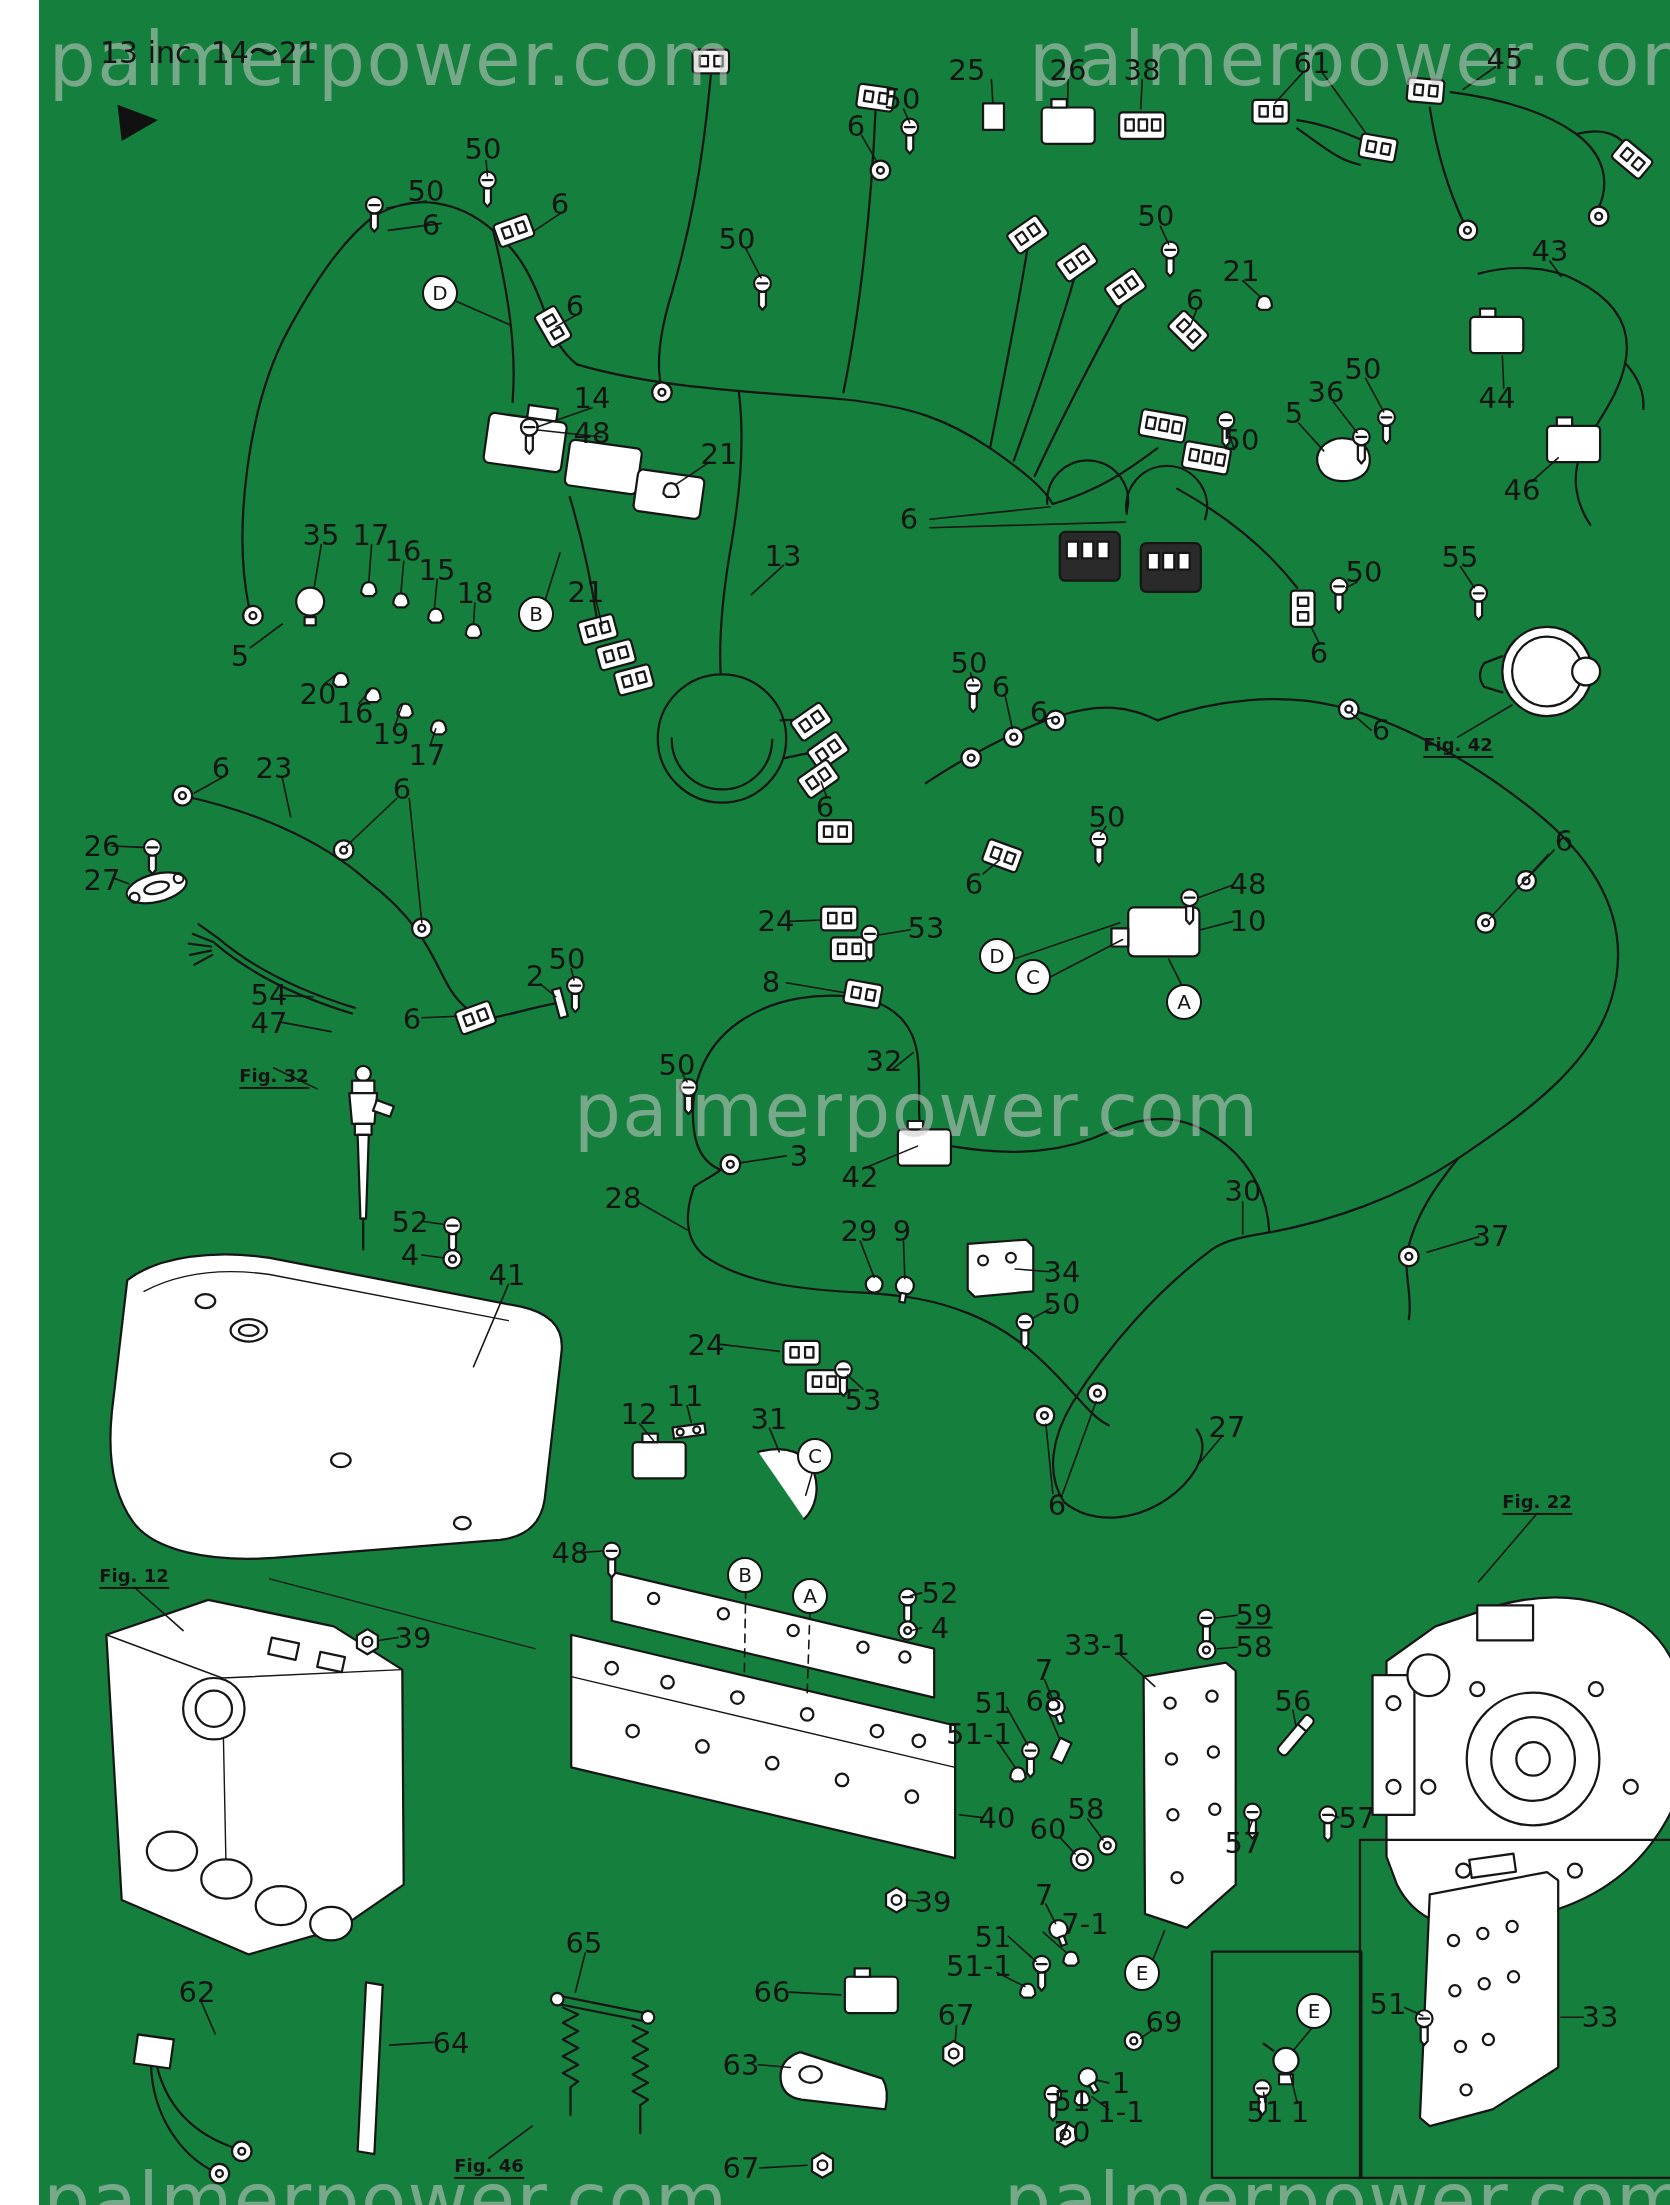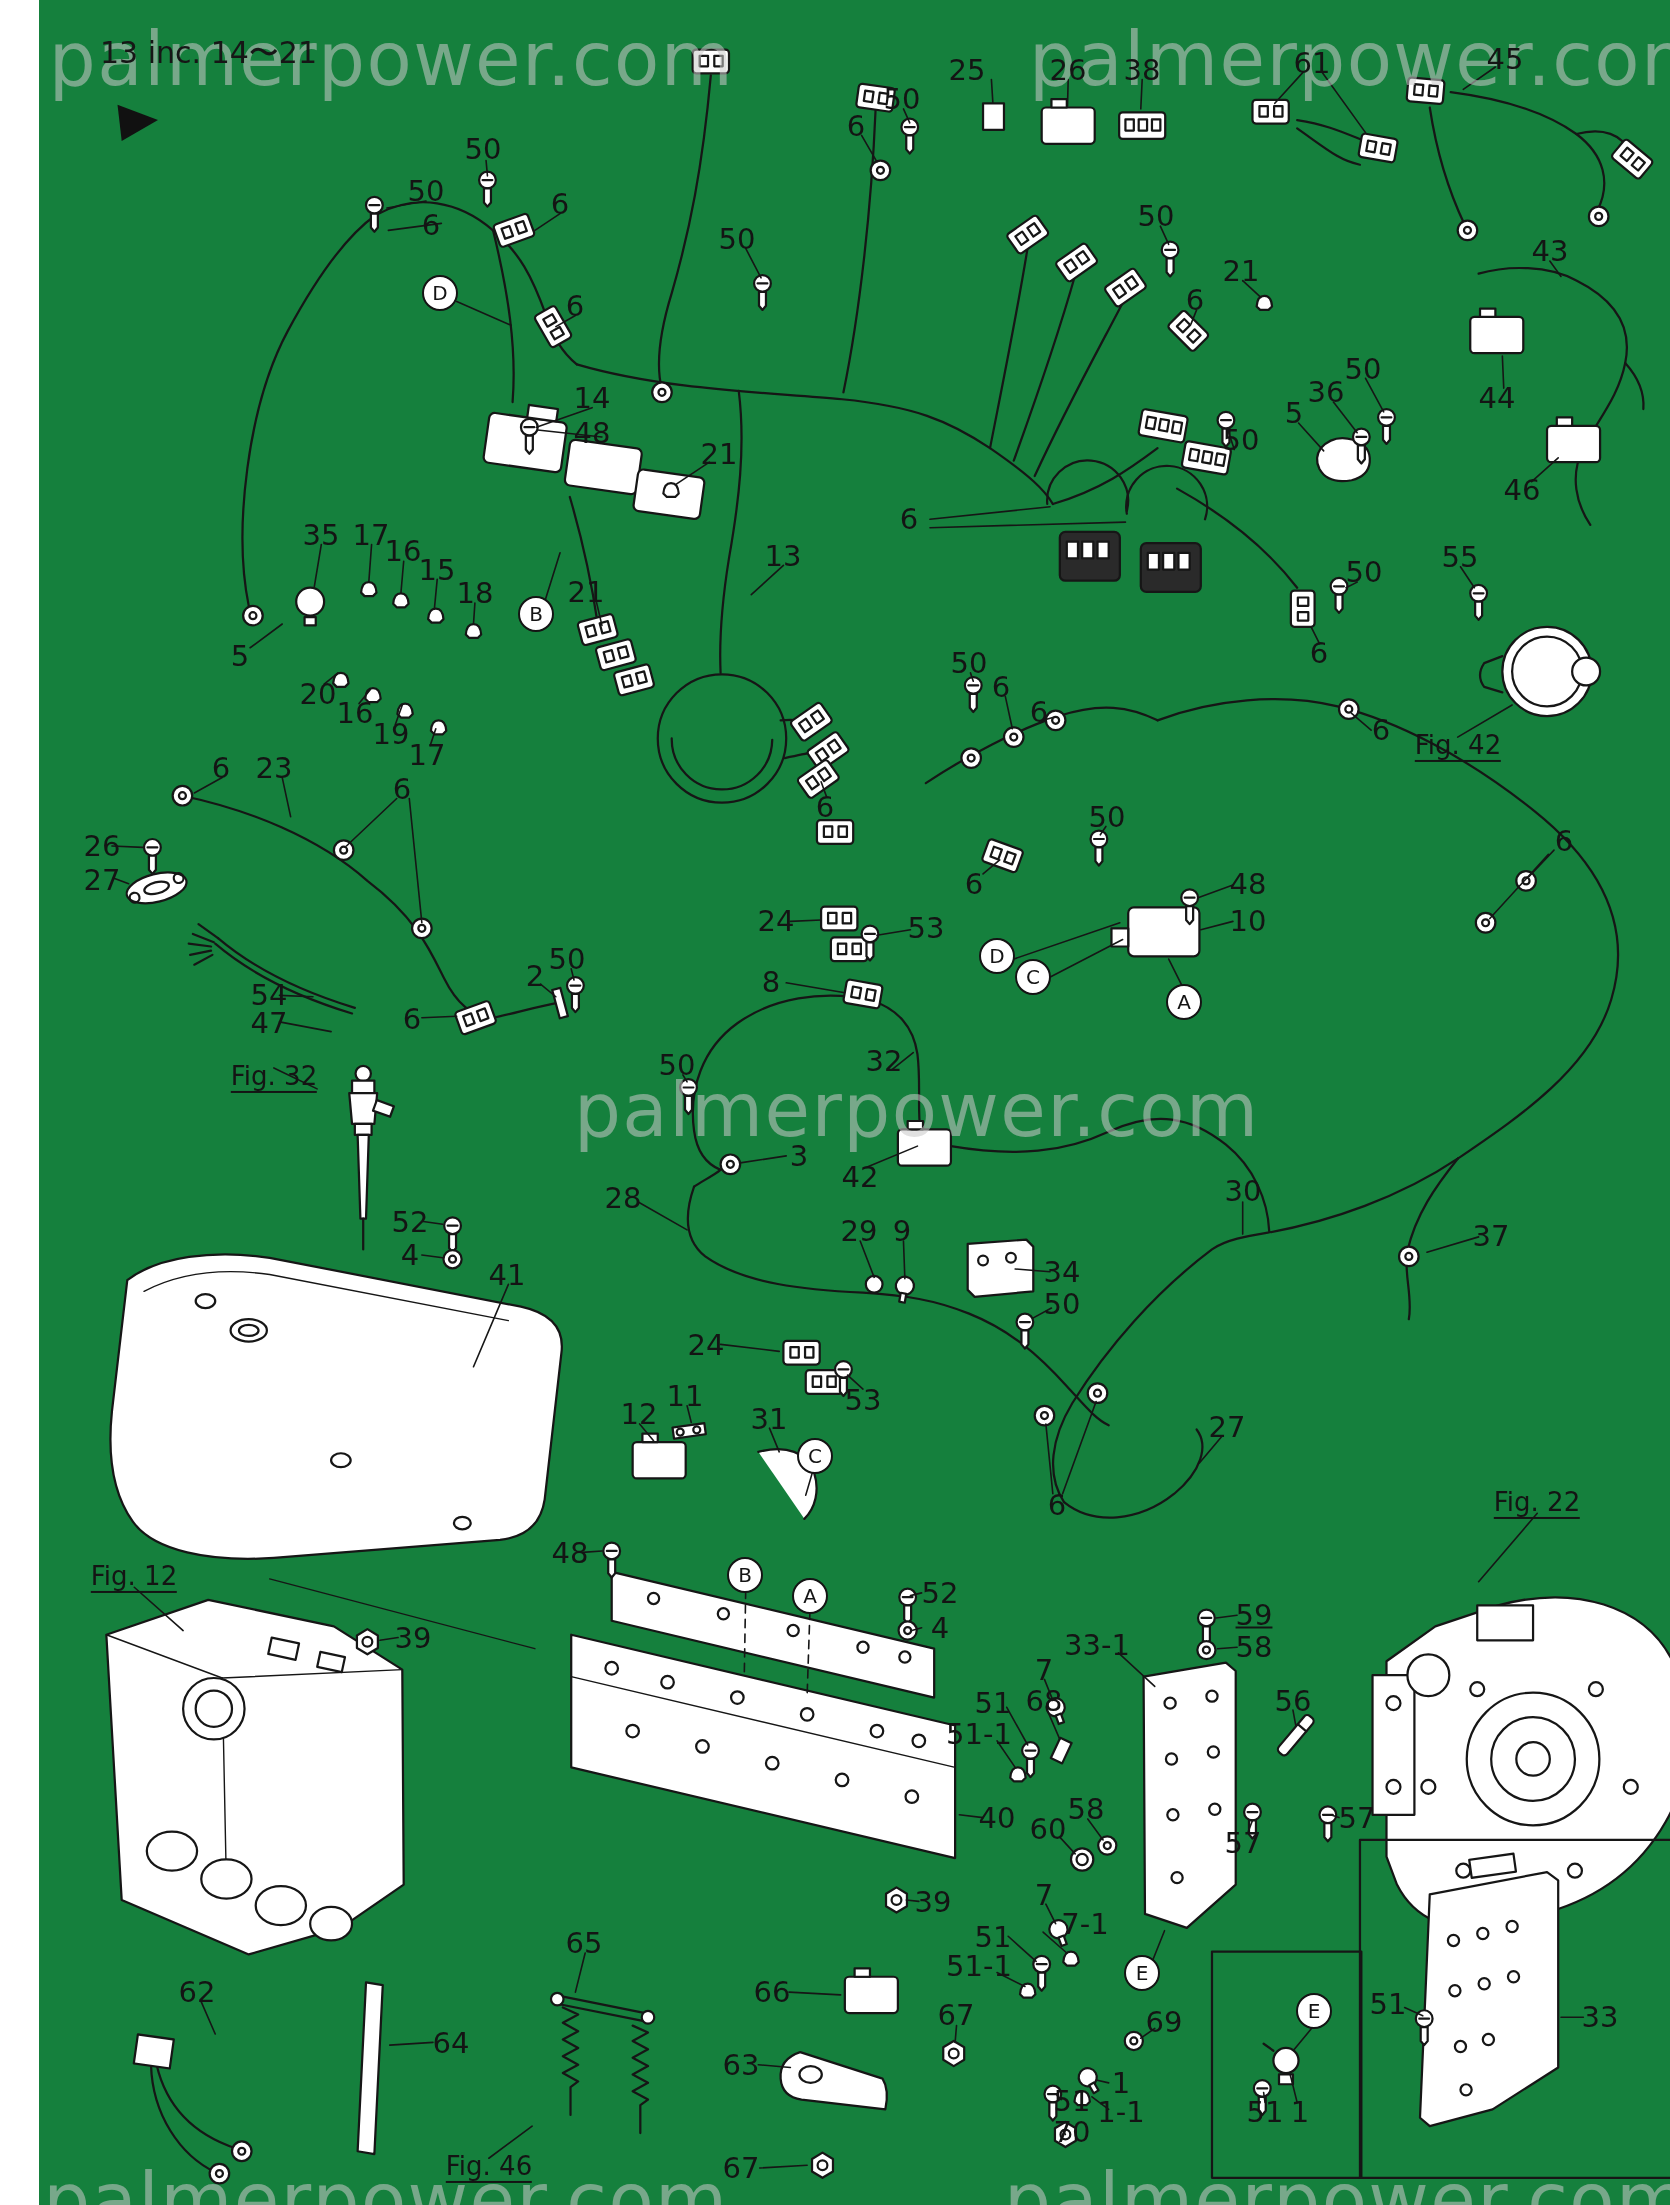--- a/index.html
+++ b/index.html
@@ -12,21 +12,21 @@
   #art .dk{fill:#2a2a2a;}
   #art .tri{fill:#111;stroke:none;}
   #art .thin{stroke-width:2;}
   #art g.ld line,#art g.ld path{stroke-width:2.3;}
   #art .dash{stroke-dasharray:12 9;stroke-width:2.3;}
   #labels{position:absolute;left:0;top:0;width:100%;height:100%;z-index:2;}
   .lbl{position:absolute;transform:translate(-50%,-50%);font-size:29px;line-height:1;
        white-space:nowrap;color:#141414;z-index:3;}
   .circ{width:32px;height:32px;border:2.1px solid #141414;border-radius:50%;
         display:flex;align-items:center;justify-content:center;font-size:20px;background:#fff;}
-  .fig{font-size:26px;border-bottom:2.1px solid #141414;padding-bottom:2.1px;}
+  .fig{font-size:18px;border-bottom:2.1px solid #141414;padding-bottom:2.1px;font-weight:bold;}
   .wm{font-size:74px;color:#c9c9c9;opacity:.55;transform:translate(0,-50%);
       letter-spacing:1.4px;z-index:2;}
   #note{position:absolute;left:61px;top:53px;transform:translate(0,-50%);
         font-size:30px;z-index:3;}
 </style>
 </head>
 <body>
 
 <div id="page">
 

